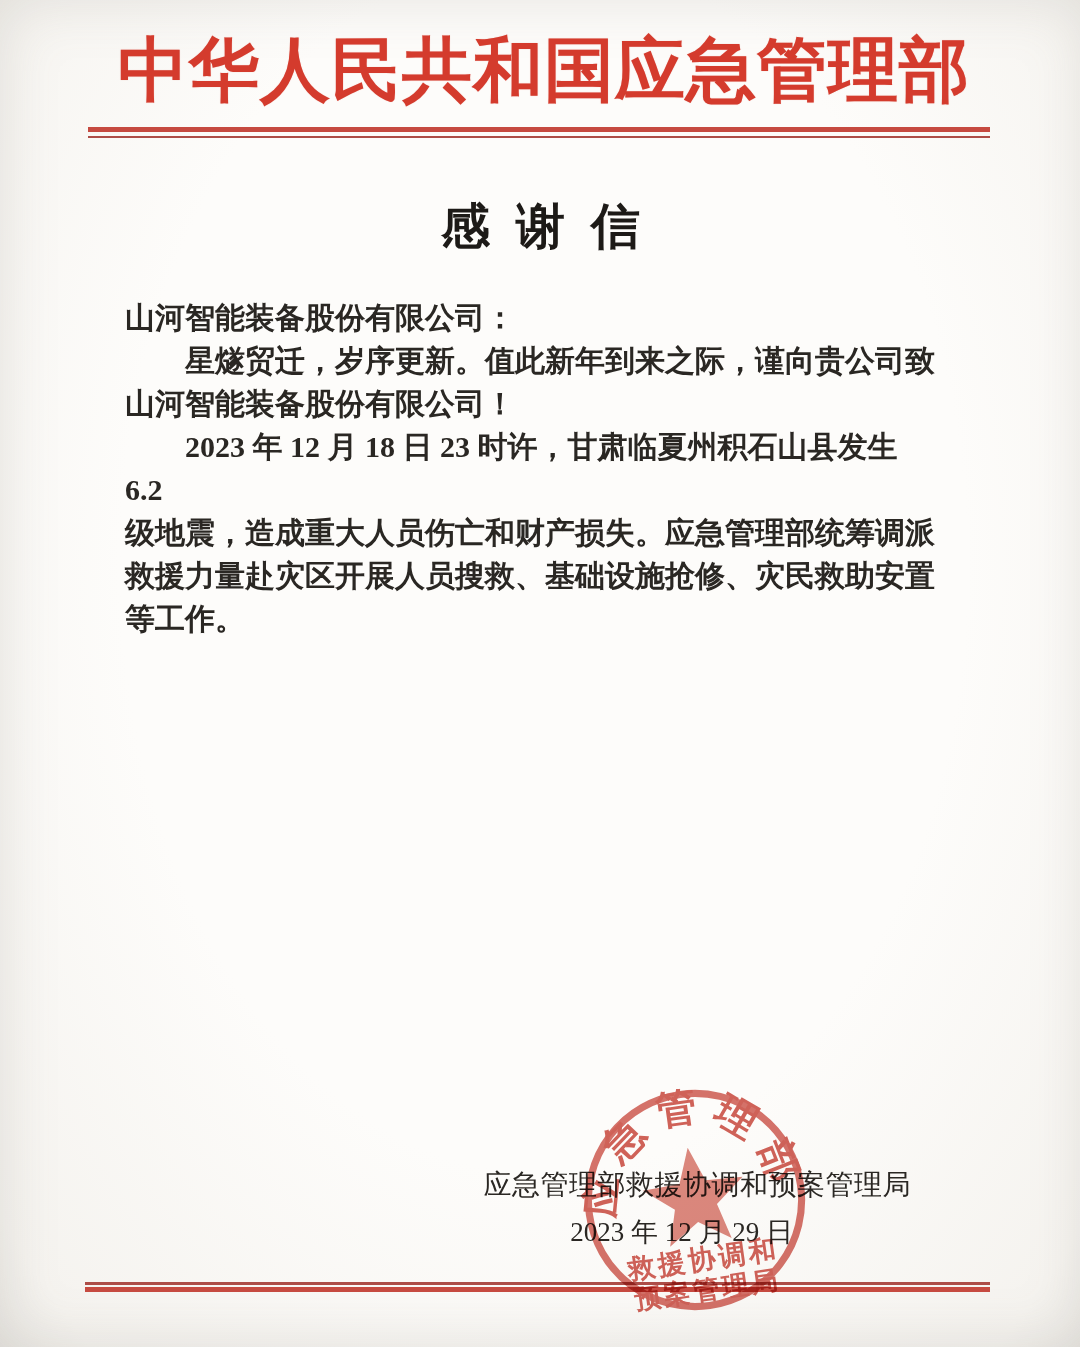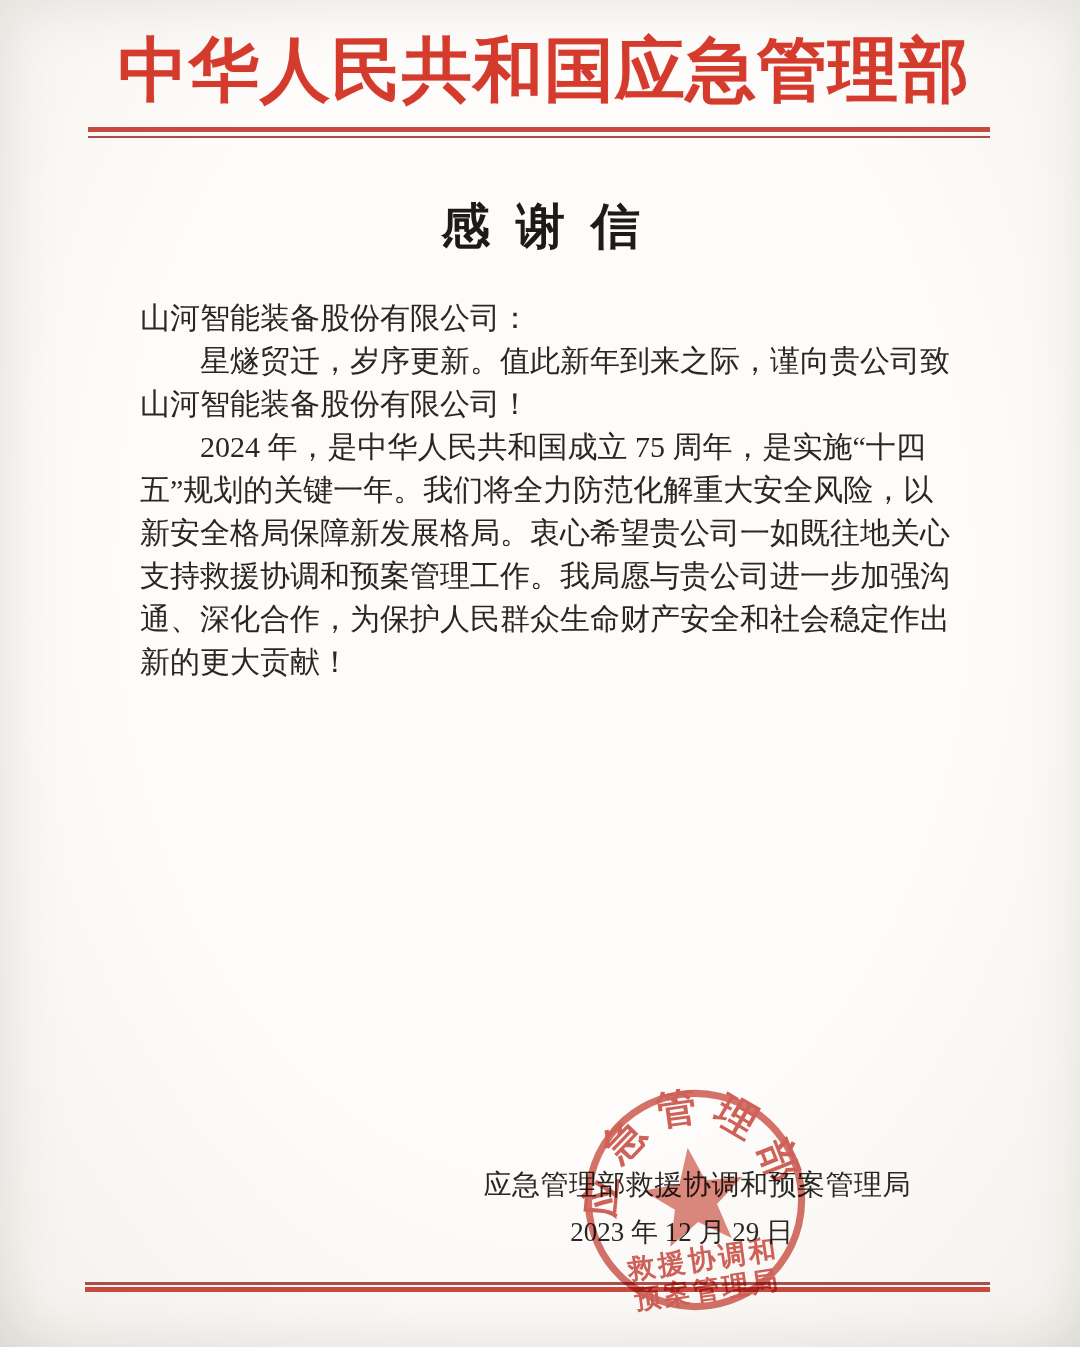--- a/index.html
+++ b/index.html
@@ -27,23 +27,24 @@
   .rule-top .thin  { height:2px; background:#ad4d47; margin-top:4px; }
 
   .title {
     position:absolute; top:194px; left:0; width:100%;
     margin:0; text-align:center;
     font-size:49px; font-weight:bold; letter-spacing:.14em;
     color:#1d1a17; white-space:nowrap;
   }
 
   .body {
-    position:absolute; top:296px; left:140px; width:812px;
+    position:absolute; top:296px; left:125px; width:812px;
     font-size:30px; line-height:43px;
     letter-spacing:0;
+    font-weight:bold;
   }
   .para { white-space:pre-line; margin:0; }
   .indent { text-indent:2em; }
 
   .signature {
     position:absolute; top:1166px; right:177px;
     font-size:28px; letter-spacing:.5px; white-space:nowrap;
   }
   .date {
     position:absolute; top:1214px; right:295px;
@@ -83,26 +84,24 @@
     <div class="thick"></div>
     <div class="thin"></div>
   </div>
 
   <h1 class="title">感 谢 信</h1>
 
   <div class="body">
     <p class="para">山河智能装备股份有限公司：</p>
     <p class="para indent">星燧贸迁，岁序更新。值此新年到来之际，谨向贵公司致
 山河智能装备股份有限公司！</p>
-    <p class="para indent">2024 年，是中华人民共和国成立 75 周年，是实施“十四
-五”规划的关键一年。我们将全力防范化解重大安全风险，以
-新安全格局保障新发展格局。衷心希望贵公司一如既往地关心
-支持救援协调和预案管理工作。我局愿与贵公司进一步加强沟
-通、深化合作，为保护人民群众生命财产安全和社会稳定作出
-新的更大贡献！</p>
+    <p class="para indent">2023 年 12 月 18 日 23 时许，甘肃临夏州积石山县发生 6.2
+级地震，造成重大人员伤亡和财产损失。应急管理部统筹调派
+救援力量赴灾区开展人员搜救、基础设施抢修、灾民救助安置
+等工作。</p>
   </div>
 
   <div class="signature">应急管理部救援协调和预案管理局</div>
 
   <div class="date">2023 年 12 月 29 日</div>
 
   <div class="rule-bottom">
     <div class="thin"></div>
     <div class="thick"></div>
   </div>

